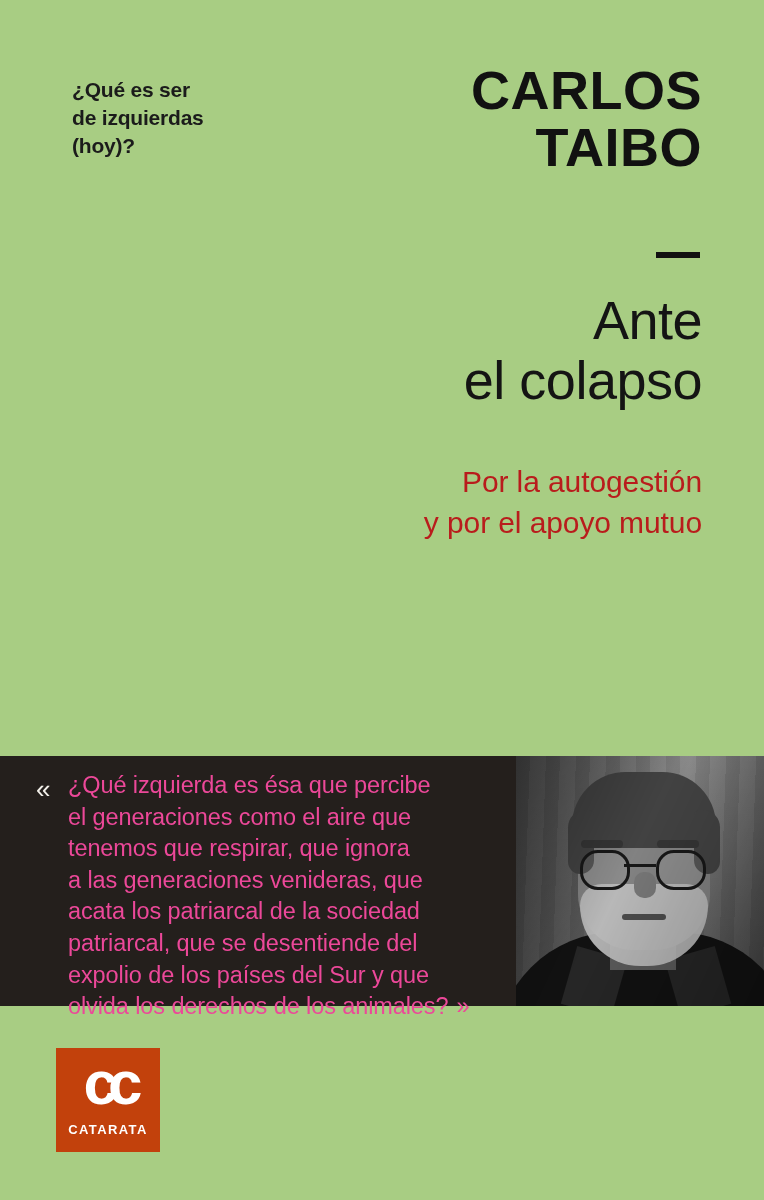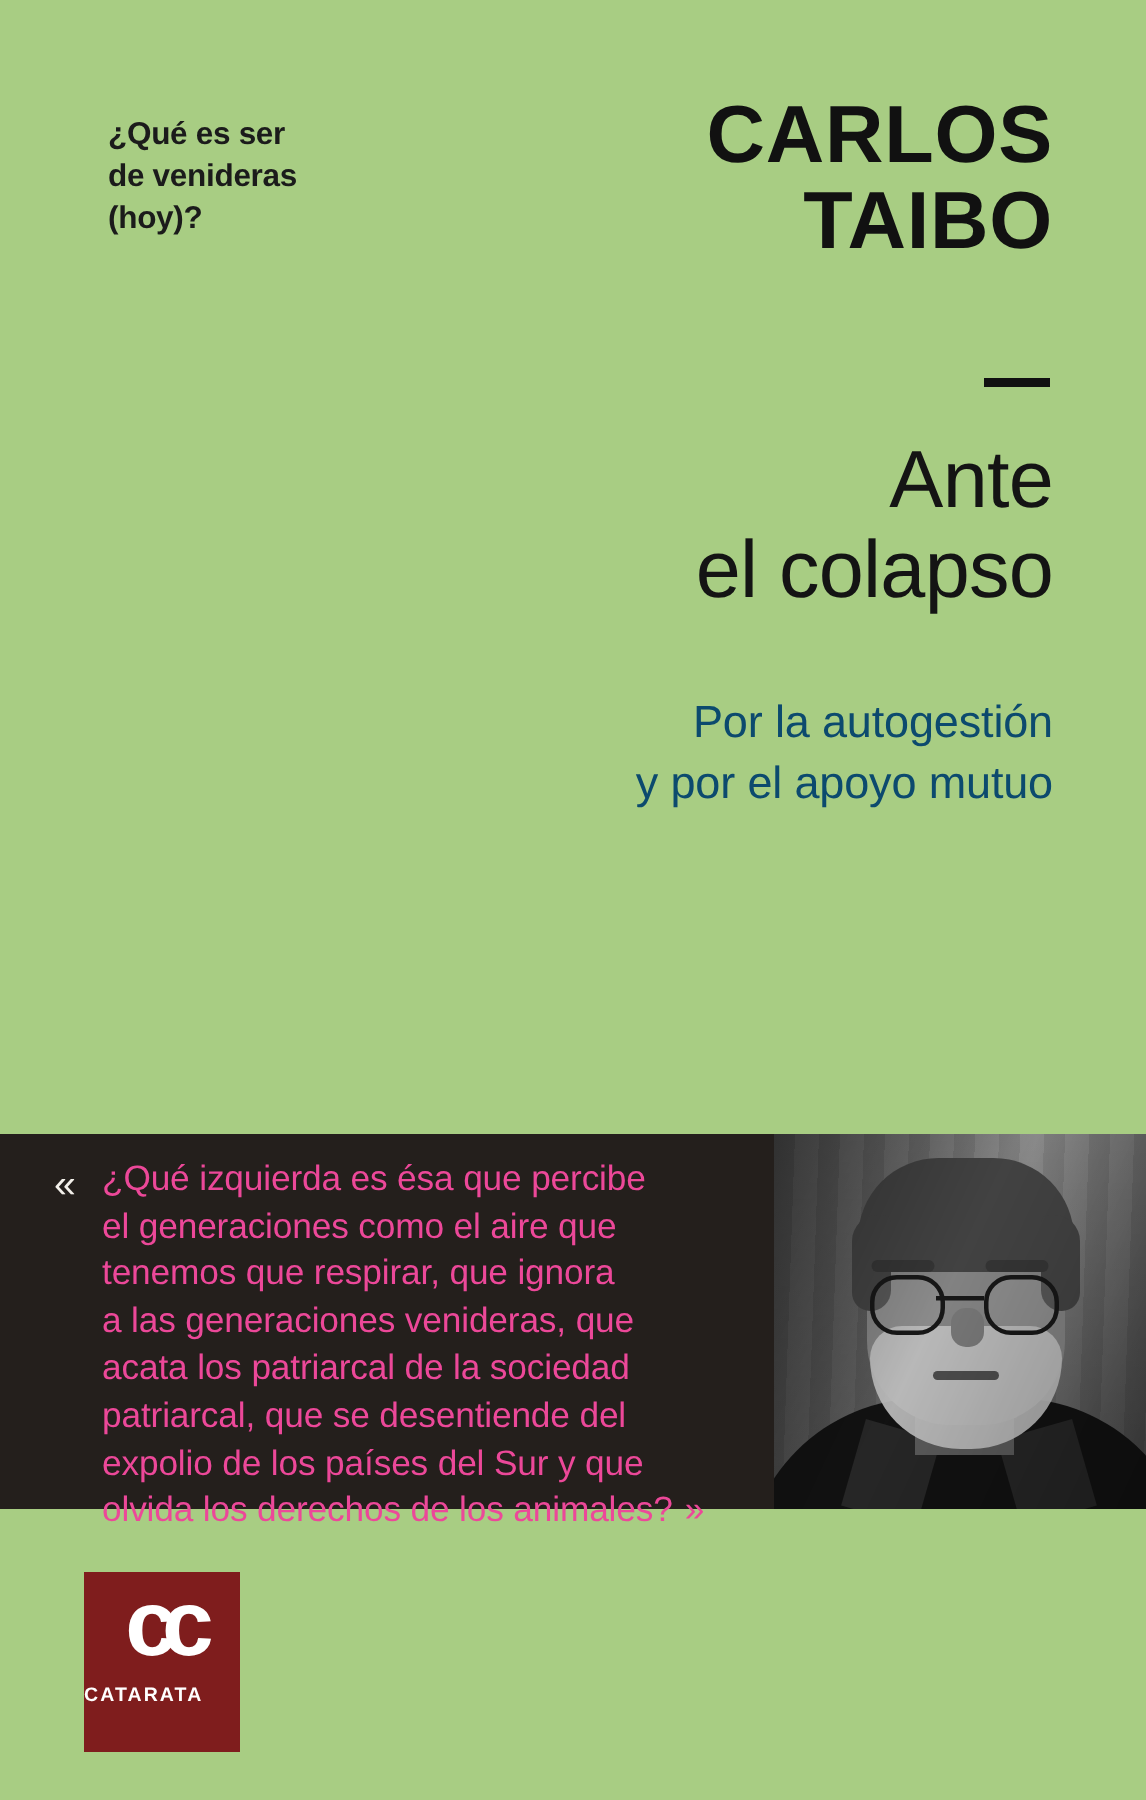--- a/index.html
+++ b/index.html
@@ -81,21 +81,21 @@
   .title .t-line {
     display: block;
   }
 
   
   .subtitle {
     position: absolute;
     right: 62px;
     top: 462px;
     text-align: right;
-    color: #0c4a6e;
+    color: #b91c1c;
     font-size: 30px;
     font-weight: 400;
     line-height: 1.36;
     letter-spacing: -0.1px;
   }
   .subtitle .s-line {
     display: block;
   }
 
   
@@ -305,55 +305,56 @@
     background: #808080;
     mix-blend-mode: color;
   }
 
   
   .logo {
     position: absolute;
     left: 56px;
     top: 1048px;
     width: 104px;
-    height: 120px;
-    background: #7f1d1d;
+    height: 104px;
+    background: #c2410c;
   }
   .logo .glyph {
     position: absolute;
     left: 0;
     top: 4px;
     width: 104px;
     height: 62px;
     color: #ffffff;
     font-size: 62px;
     font-weight: bold;
     line-height: 62px;
     text-align: center;
     letter-spacing: -10px;
   }
   .logo .word {
     position: absolute;
     left: 0;
     top: 74px;
     width: 104px;
+    text-align: center;
     color: #ffffff;
     font-size: 13px;
     font-weight: bold;
     letter-spacing: 1.4px;
   }
 </style>
 </head>
 <body>
 
 <div class="cover">
 
   <div class="series-label">
     <span class="line">¿Qué es ser</span>
-    <span class="line">de venideras</span>
+    <span class="line">de izquierdas</span>
     <span class="line soft">(hoy)?</span>
   </div>
 
   <div class="author">
     <span class="a-line">CARLOS</span>
     <span class="a-line">TAIBO</span>
   </div>
 
   <div class="rule"></div>
 

